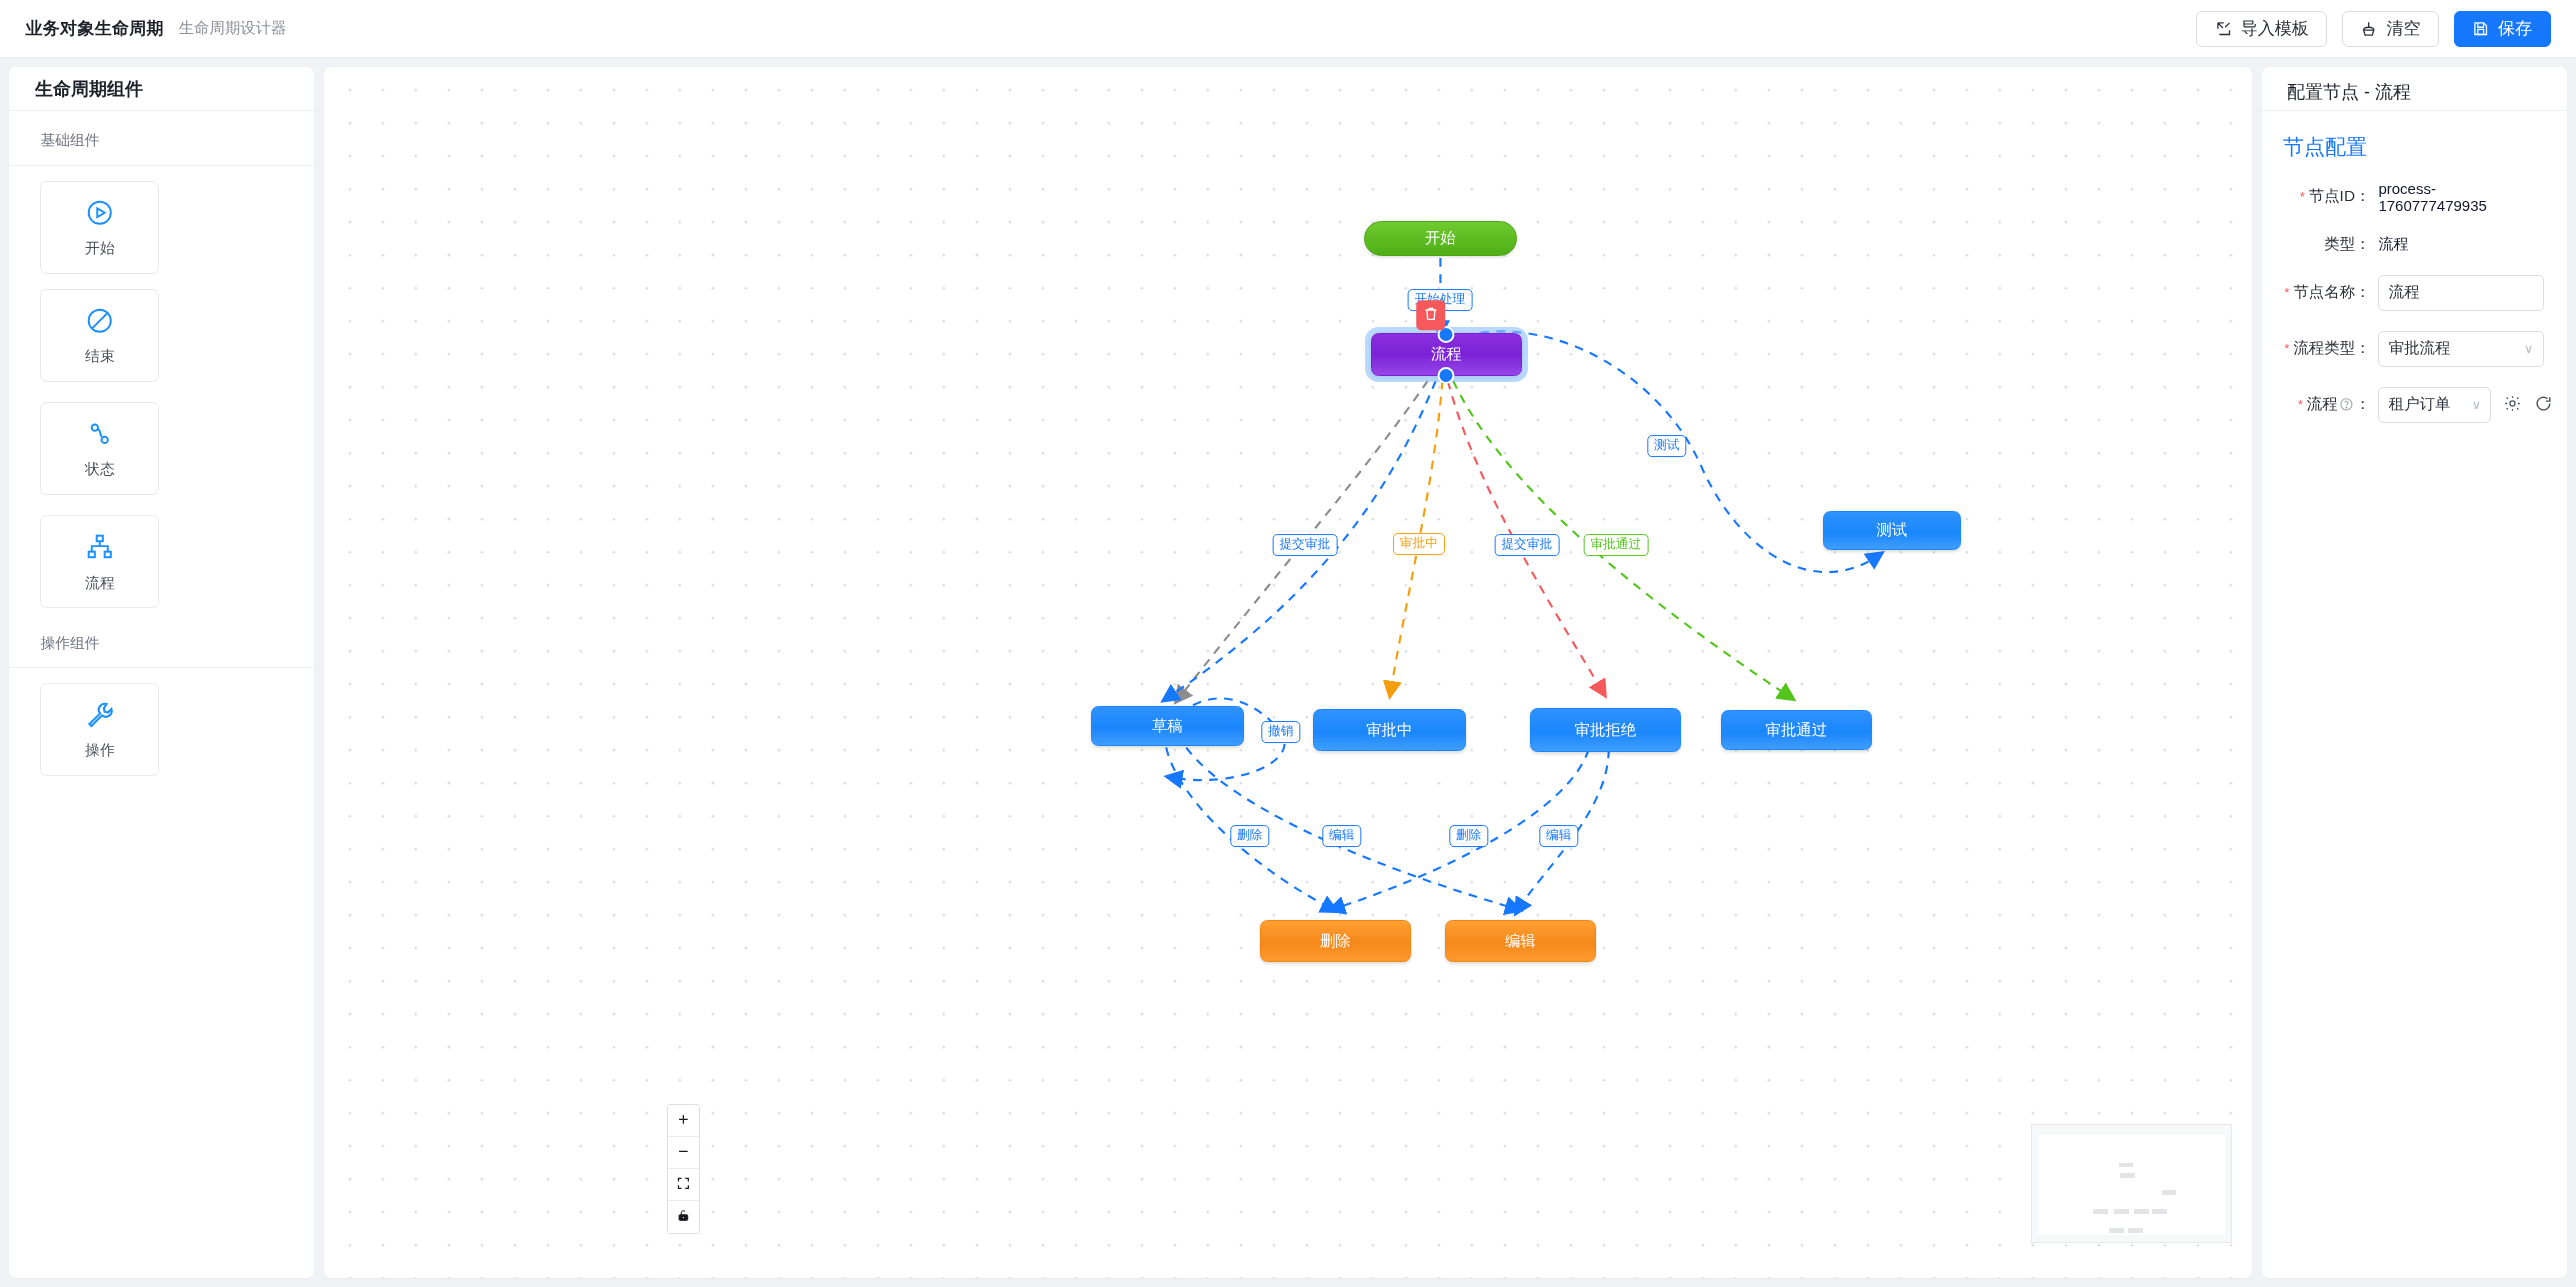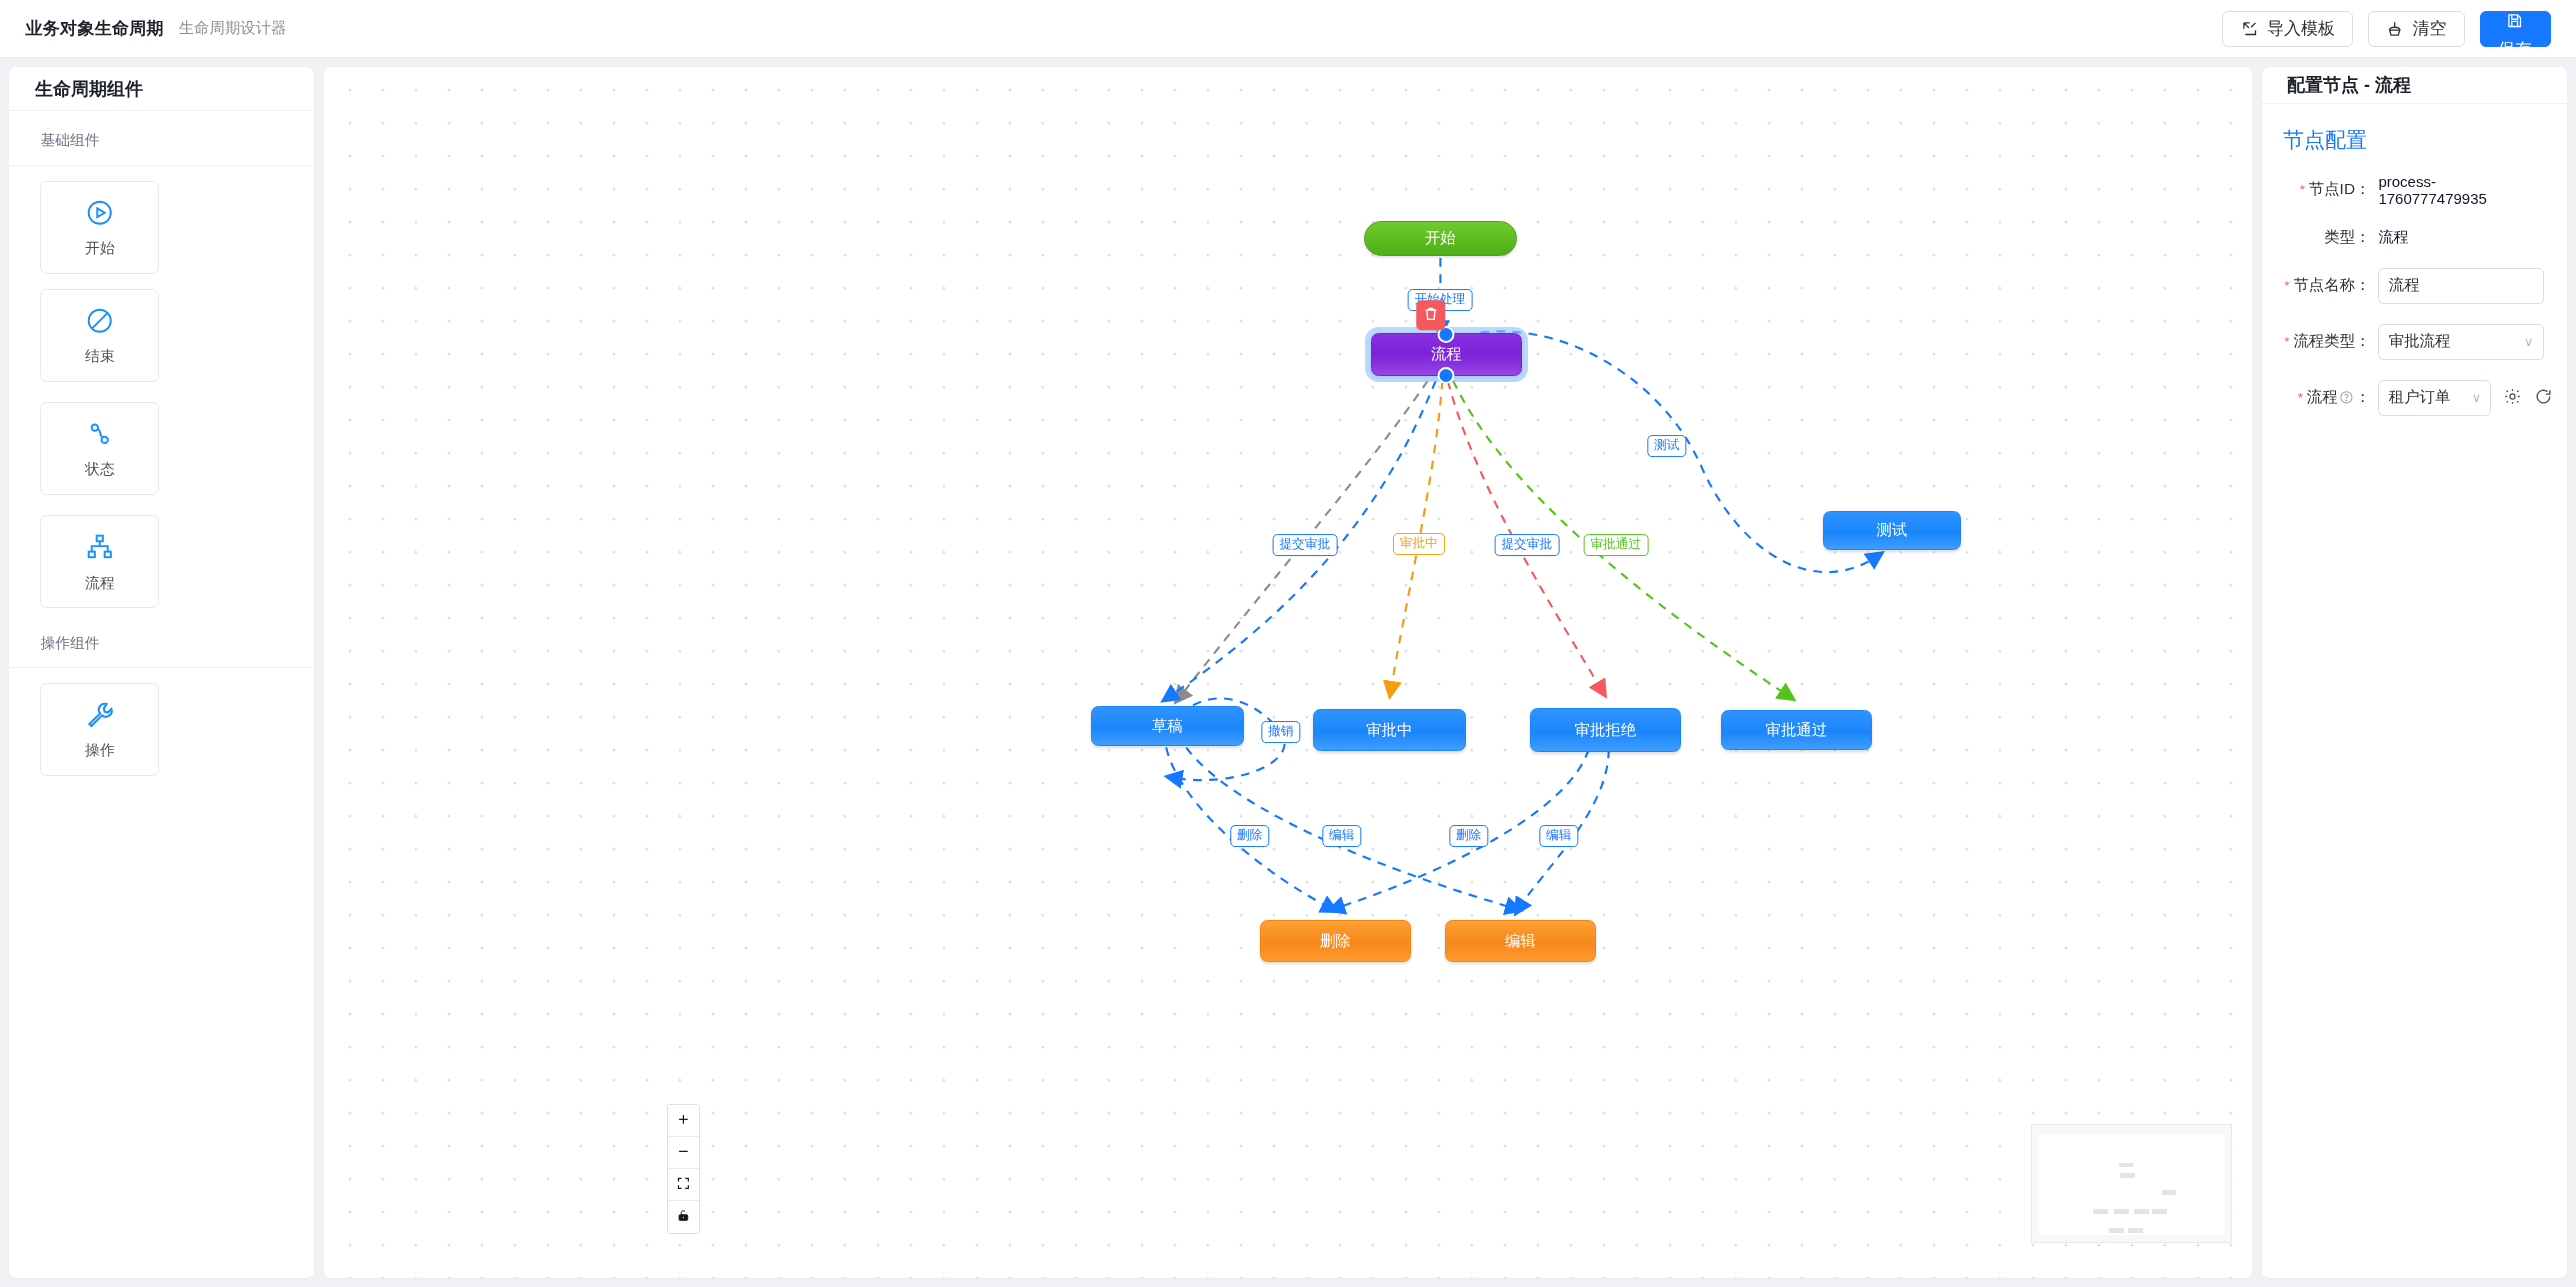--- a/index.html
+++ b/index.html
@@ -20,21 +20,21 @@
   .hdr-title { font-size:17px; font-weight:bold; color:#1d2129; letter-spacing:0.3px; }
   .hdr-sub { font-size:15.4px; color:#8a8f99; margin-left:14.8px; }
   .hdr-spacer { flex:1; }
   .hdr-actions { display:flex; align-items:center; gap:14.8px; }
   .btn {
     height:36px; display:flex; align-items:center; gap:8.7px;
     padding:0 17.4px; border-radius:6px; font-size:17px;
     border:0.7px solid #d9dce2; background:#fff; color:#2b2f38;
     cursor:pointer; white-space:nowrap;
   }
-  .btn.primary { background:#1677ff; border-color:#1677ff; color:#fff;flex-direction:column; }
+  .btn.primary { background:#1677ff; border-color:#1677ff; color:#fff; }
   .btn svg { display:block; }
 
   
   .body { flex:1; display:flex; padding:9.4px; gap:9.4px; min-height:0; }
 
   
   .sidebar {
     width:305px; flex:0 0 305px; background:#fff; border-radius:6.7px;
     display:flex; flex-direction:column; overflow:hidden;
     box-shadow:0 0.7px 2px rgba(0,0,0,.04);
@@ -143,22 +143,23 @@
   .mm-view { position:absolute; left:6.7px; top:10.7px; right:6.7px; bottom:6.7px; background:#fff; }
   .mm-node { position:absolute; background:#e2e4e8; }
 
   
   .rpanel {
     width:305px; flex:0 0 305px; background:#fff; border-radius:6.7px; overflow:hidden;
     box-shadow:0 0.7px 2px rgba(0,0,0,.04);
   }
   .rp-header {
     height:37px; display:flex; align-items:center; padding:0 25.5px;
-    font-size:18px; font-weight:bold; color:#1d2129;
+    font-size:18px; font-weight:normal; color:#1d2129;
     border-bottom:0.7px solid #eef0f3;
+    margin-top:7px;
   }
   .rp-body { padding:16px 23px 0 14.8px; }
   .rp-section { font-size:21px; color:#1677ff; margin:5.4px 0 19px 6.7px; cursor:pointer; }
   .form-row { display:flex; align-items:center; margin-bottom:20px; }
   .form-label {
     width:102px; flex:0 0 102px; text-align:right; padding-right:8px;
     font-size:15.4px; color:#2b2f38; display:flex; justify-content:flex-end;
     align-items:center; gap:1.3px;
   }
   .req { color:#f5595c; font-size:13.4px; margin-right:2.7px; }

